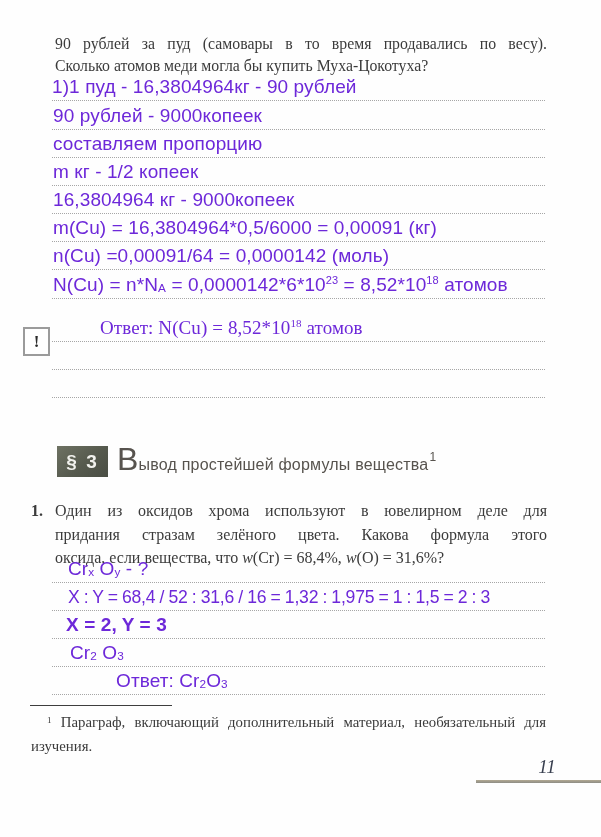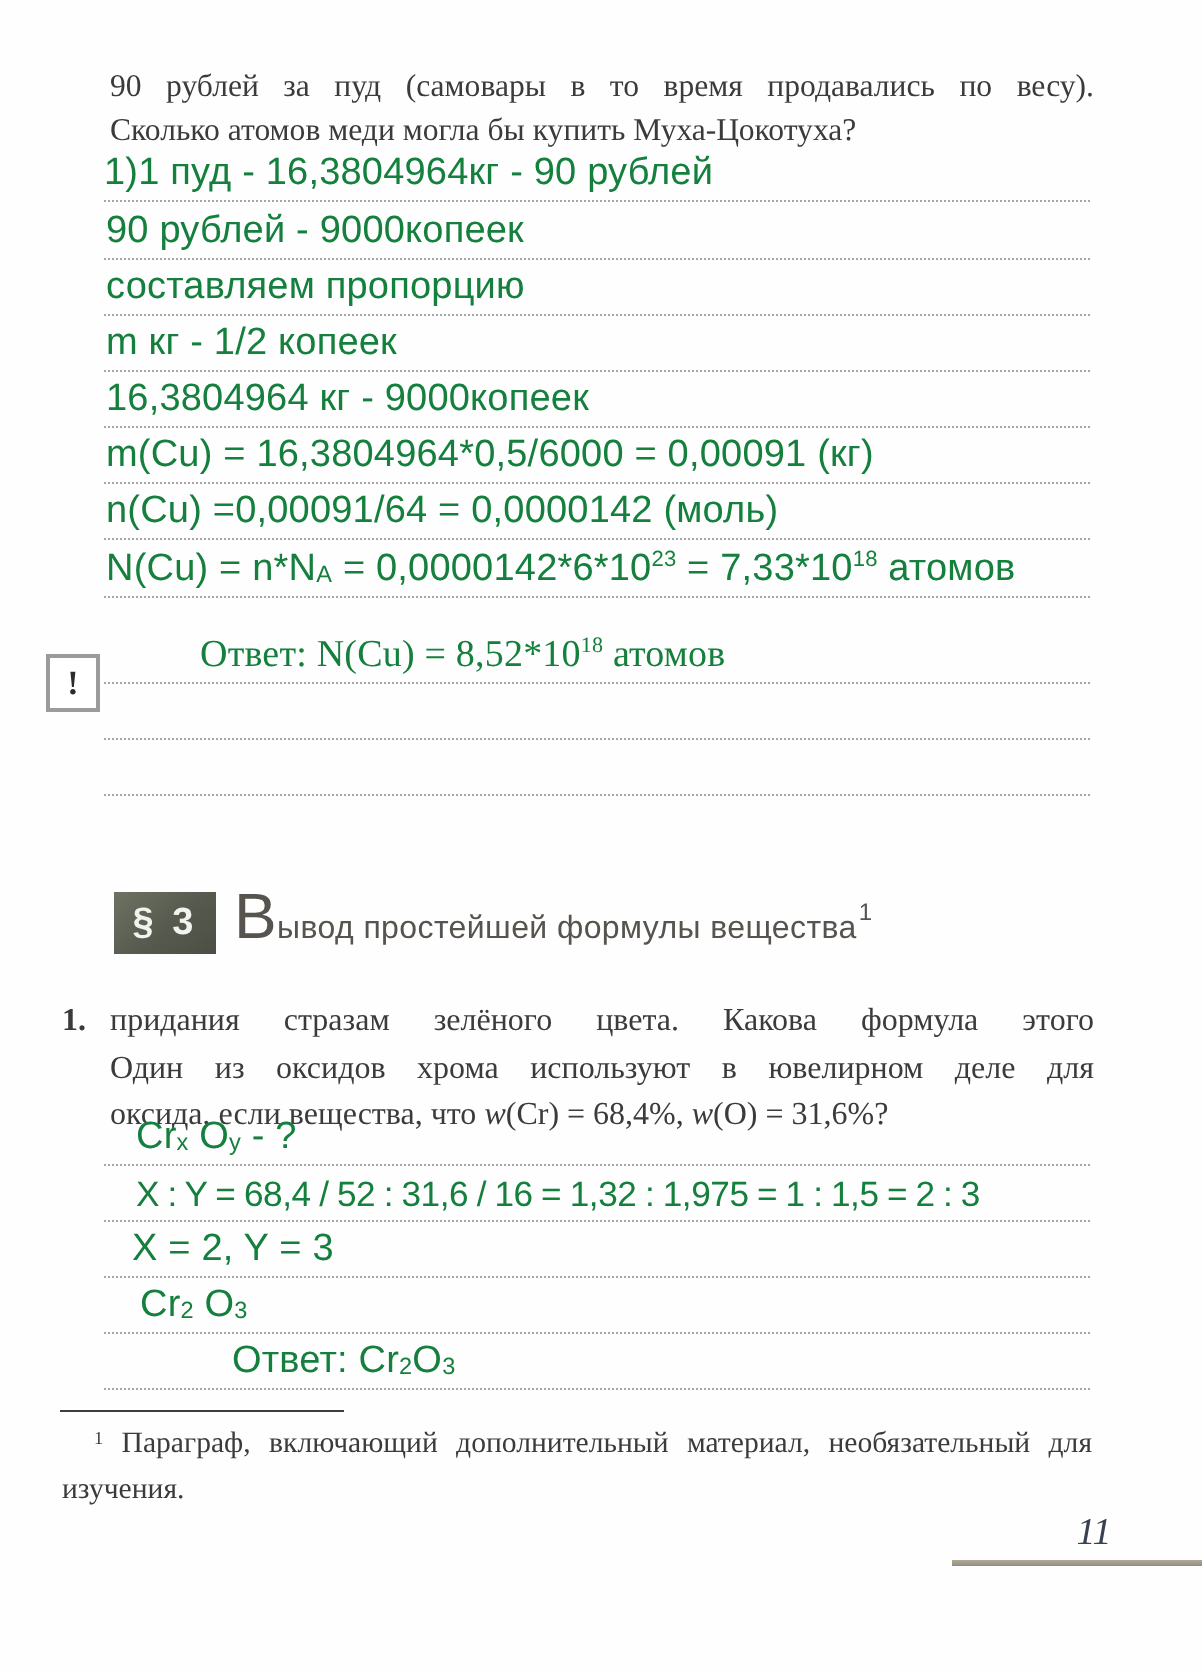--- a/index.html
+++ b/index.html
@@ -17,21 +17,21 @@
   .intro{position:absolute;left:55px;top:33px;width:492px;font-size:15.8px;line-height:22px;}
   .jline{text-align:justify;text-align-last:justify;}
 
   
   .rows{position:absolute;left:52px;width:493px;}
   .rows1{top:72px;}
   .rows2{top:555px;}
   .wrow{position:relative;box-sizing:border-box;border-bottom:1px dotted #a6a6a6;}
   .wrow .txt{
     position:absolute;bottom:2px;left:0;
-    font-size:19px;letter-spacing:0.1px;white-space:nowrap;color:#15803d;
+    font-size:19px;letter-spacing:0.1px;white-space:nowrap;color:#6d28d9;
   }
   .wrow .txt.tight{font-size:17.6px;letter-spacing:-0.2px;word-spacing:-0.5px;}
   sup{font-size:0.58em;vertical-align:baseline;position:relative;top:-0.65em;}
   sub{font-size:0.62em;vertical-align:baseline;position:relative;top:0.12em;}
   .it{font-style:italic;font-family:"Liberation Serif",serif;}
 
   
   .alert-box{
     position:absolute;left:23px;top:327px;width:23px;height:25px;
     border:2px solid #9b9b9b;background:#fff;
@@ -104,21 +104,21 @@
       <div class="wrow" style="height: 28px;">
         <span class="txt" style="left: 1px;"><span>16,3804964 кг - 9000копеек</span></span>
       </div>
       <div class="wrow" style="height: 28px;">
         <span class="txt" style="left: 1px;"><span>m(Cu) = 16,3804964*0,5/6000 = 0,00091 (кг)</span></span>
       </div>
       <div class="wrow" style="height: 28px;">
         <span class="txt" style="left: 1px;"><span>n(Cu) =0,00091/64 = 0,0000142 (моль)</span></span>
       </div>
       <div class="wrow" style="height: 29px;">
-        <span class="txt" style="left: 1px;"><span>N(Cu) = n*N</span><sub>A</sub><span> = 0,0000142*6*10</span><sup>23</sup><span> = 7,33*10</span><sup>18</sup><span> атомов</span></span>
+        <span class="txt" style="left: 1px;"><span>N(Cu) = n*N</span><sub>A</sub><span> = 0,0000142*6*10</span><sup>23</sup><span> = 8,52*10</span><sup>18</sup><span> атомов</span></span>
       </div>
       <div class="wrow" style="height: 43px;">
         <span class="txt" style="left: 48px; font-family: Liberation Serif, serif;"><span>Ответ: N(Cu) = 8,52*10</span><sup>18</sup><span> атомов</span></span>
       </div>
       <div class="wrow" style="height: 28px;">
         <span class="txt" style="left: 0px;"></span>
       </div>
       <div class="wrow" style="height: 28px;">
         <span class="txt" style="left: 0px;"></span>
       </div>
@@ -128,34 +128,34 @@
 
   <div class="badge">§ 3</div>
   <div class="sec-title">
     <span class="cap">В</span>
       <span class="rest">ывод простейшей формулы вещества</span>
       <span class="fnref">1</span>
   </div>
 
   <div class="prob-num serif">1.</div>
   <div class="prob-text serif">
+    <div class="jline">Один из оксидов хрома используют в ювелирном деле для</div>
     <div class="jline">придания стразам зелёного цвета. Какова формула этого</div>
-    <div class="jline">Один из оксидов хрома используют в ювелирном деле для</div>
     <div><span>оксида, если вещества, что </span><span class="it">w</span><span>(Cr) = 68,4%, </span><span class="it">w</span><span>(O) = 31,6%?</span></div>
   </div>
 
   <div class="rows rows2">
       <div class="wrow" style="height: 28px;">
         <span class="txt" style="left: 16px;"><span>Cr</span><sub>x</sub><span> O</span><sub>y</sub><span> - ?</span></span>
       </div>
       <div class="wrow" style="height: 28px;">
         <span class="txt tight" style="left: 16px;"><span>X : Y = 68,4 / 52 : 31,6 / 16 = 1,32 : 1,975 = 1 : 1,5 = 2 : 3</span></span>
       </div>
       <div class="wrow" style="height: 28px;">
-        <span class="txt" style="left: 14px;"><span>X = 2, Y = 3</span></span>
+        <span class="txt" style="left: 14px; font-weight: bold;"><span>X = 2, Y = 3</span></span>
       </div>
       <div class="wrow" style="height: 28px;">
         <span class="txt" style="left: 18px;"><span>Cr</span><sub>2</sub><span> O</span><sub>3</sub></span>
       </div>
       <div class="wrow" style="height: 28px;">
         <span class="txt" style="left: 64px;"><span>Ответ: Cr</span><sub>2</sub><span>O</span><sub>3</sub></span>
       </div>
     </div>
 
   <div class="fn-sep"></div>

